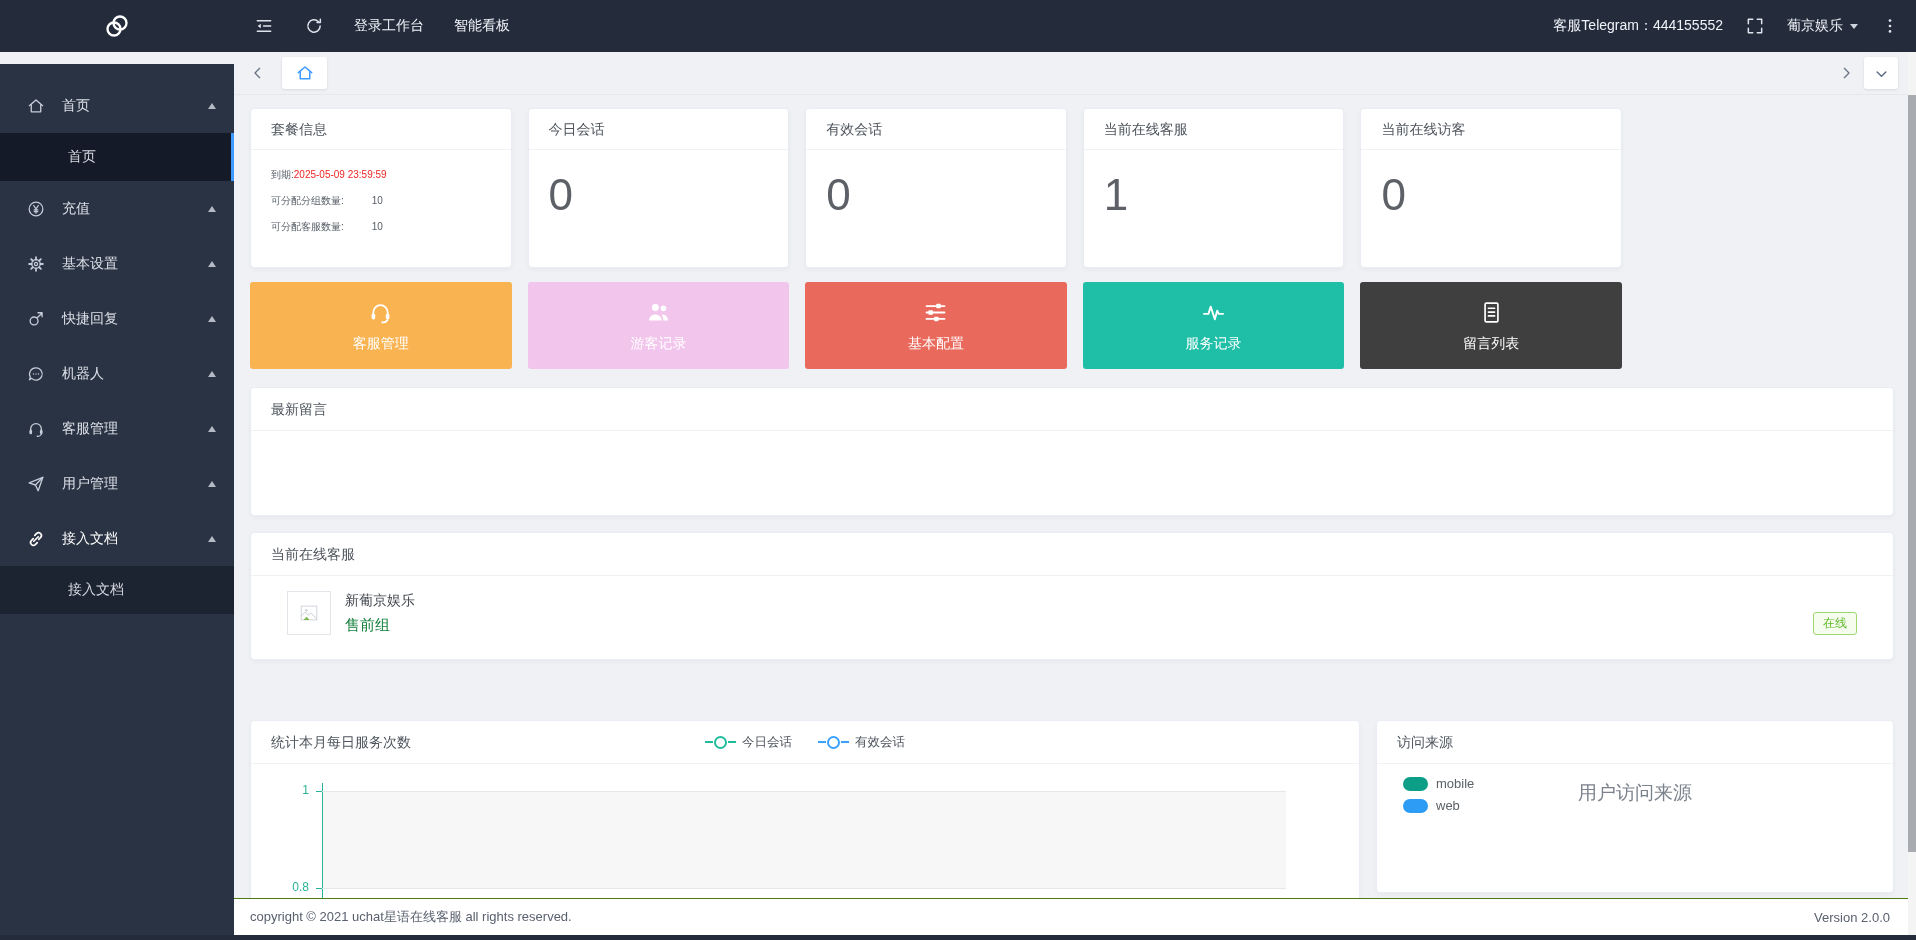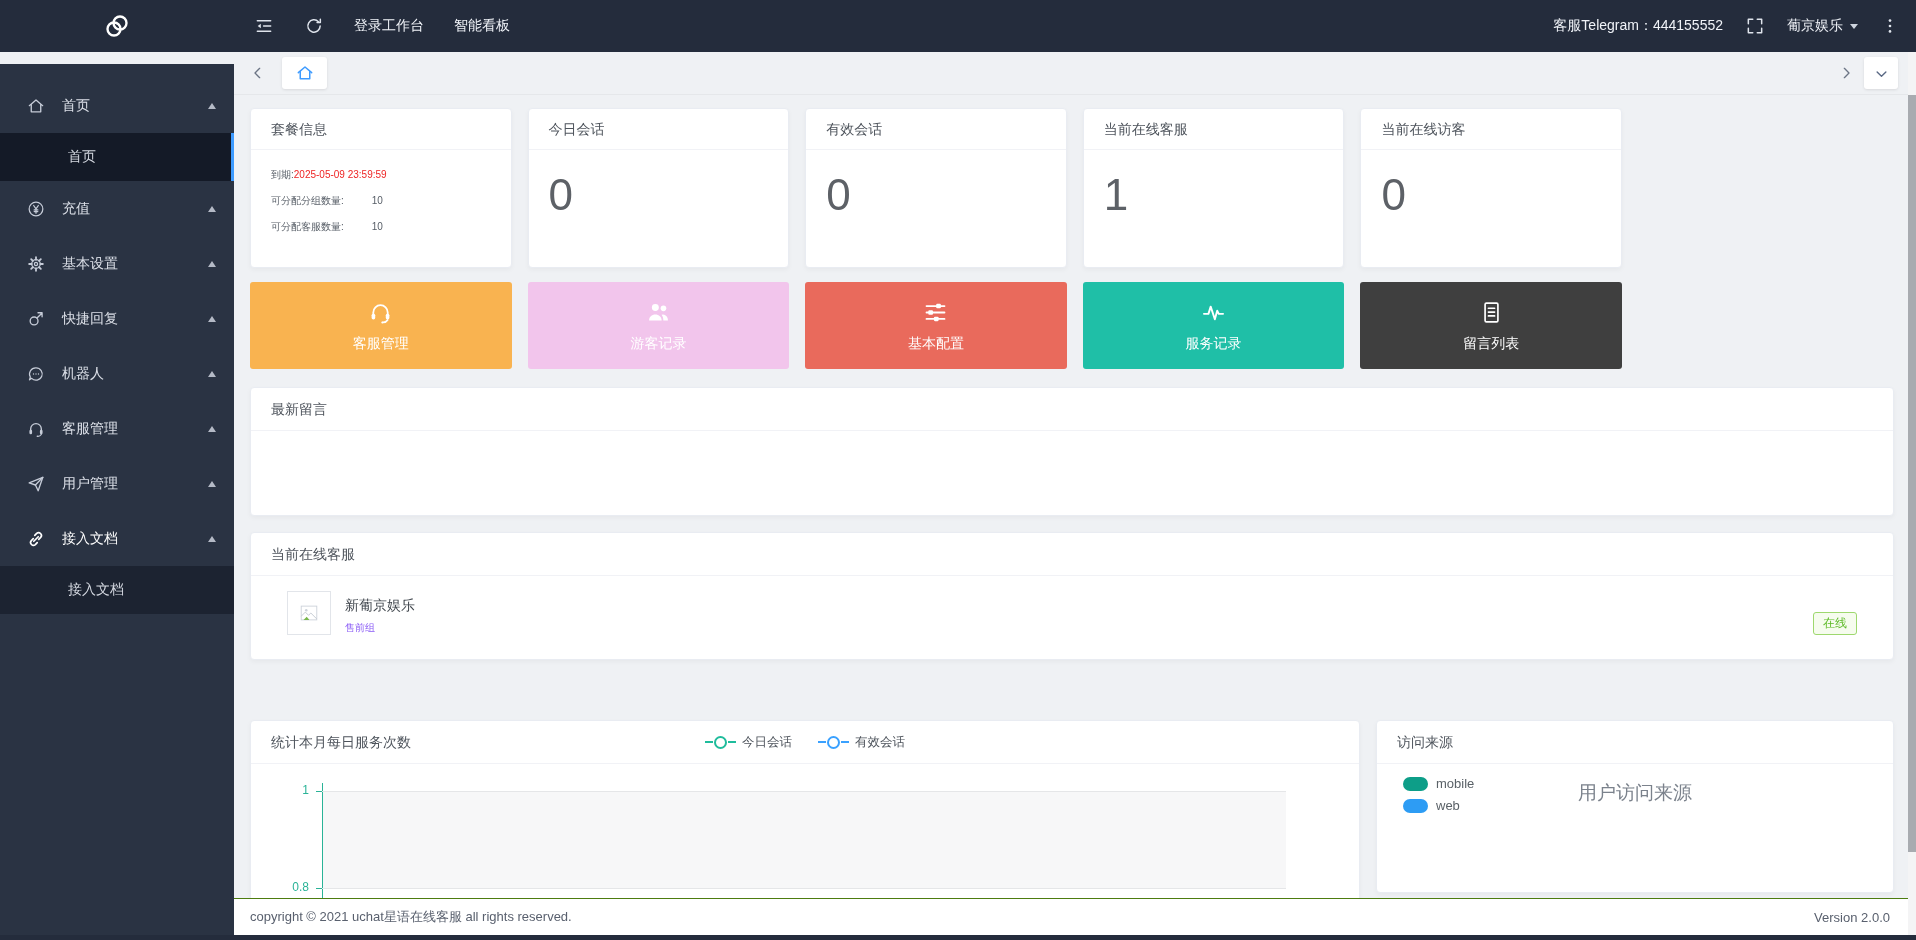--- a/index.html
+++ b/index.html
@@ -59,21 +59,21 @@
   .panel-row{position:absolute;left:16px;top:292px;width:1644px;height:273px;display:flex;gap:16px;flex-direction:column;}
   .panel{background:#fff;border:1px solid #e9ecf2;border-radius:4px;box-shadow:0 2px 5px rgba(0,0,0,0.04);box-sizing:border-box;}
   .panel-row .panel{flex:1;}
   .panel-h{height:42px;line-height:42px;padding:0 20px;font-size:14px;color:#4e545c;border-bottom:1px solid #f1f2f6;position:relative;}
 
   .online-item{display:flex;align-items:flex-end;padding:15px 36px;}
   .avatar{width:42px;height:42px;border:1px solid #e2e5ea;background:#fff;display:flex;align-items:center;justify-content:center;flex:none;}
   .avatar svg{width:22px;height:22px;}
   .oi-meta{margin-left:14px;}
   .oi-name{font-size:14px;color:#3f454c;}
-  .oi-group{font-size:10px;color:#8b5cf6;margin-top:6px;}
+  .oi-group{font-size:15px;color:#15803d;margin-top:6px;}
   .badge-online{margin-left:auto;font-size:12px;color:#5cb926;border:1px solid #9ed86e;background:#f6fcee;border-radius:3px;padding:2px 9px;}
 
   .chart-row{position:absolute;left:16px;top:625px;width:1644px;height:260px;display:flex;gap:16px;align-items:flex-start;}
   .chart-panel{width:1110px;height:235px;flex:none;}
   .pie-panel{flex:1;height:173px;}
 
   .legend-center{position:absolute;left:0;right:0;top:0;bottom:0;display:flex;align-items:center;justify-content:center;gap:26px;pointer-events:none;}
   .lg{display:flex;align-items:center;font-size:12.5px;color:#4e545c;pointer-events:auto;cursor:pointer;}
   .lg .seg{width:8px;height:2px;}
   .lg .ring{width:9px;height:9px;border-radius:50%;border:2px solid;margin:0 1px;background:#fff;}

